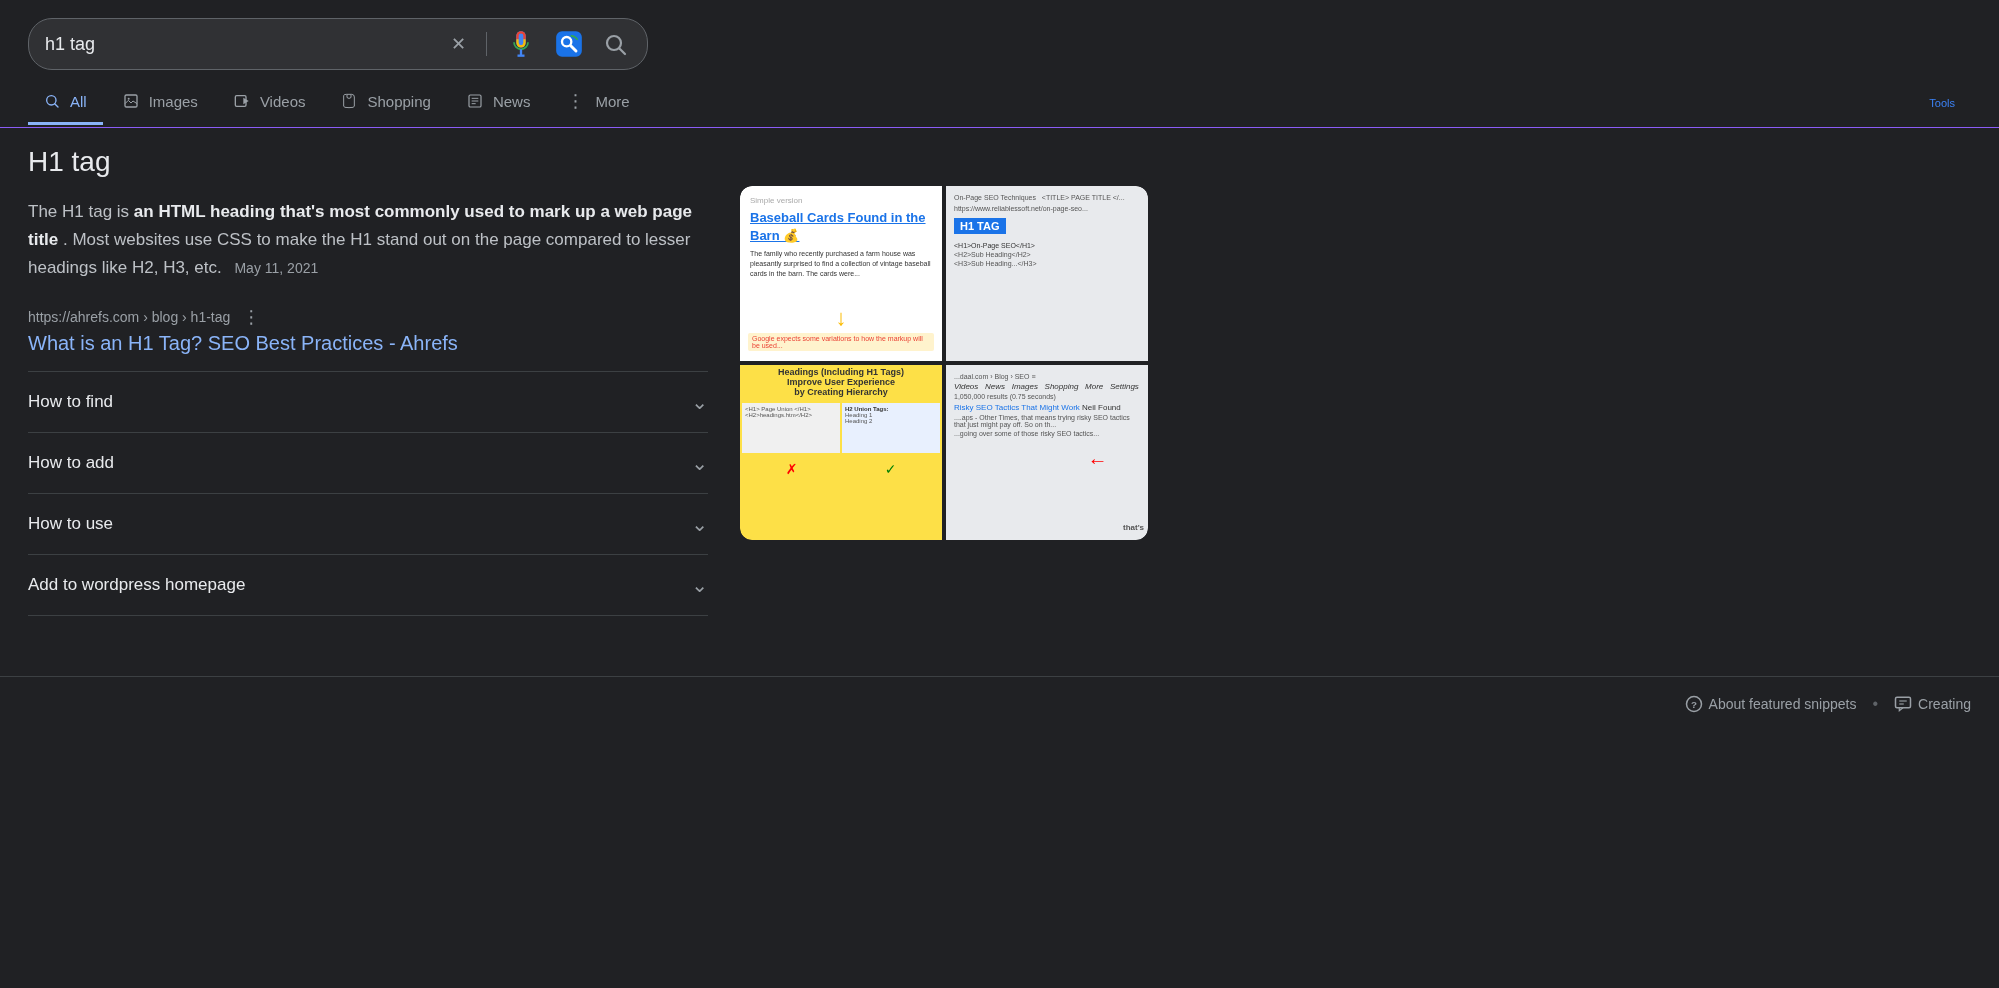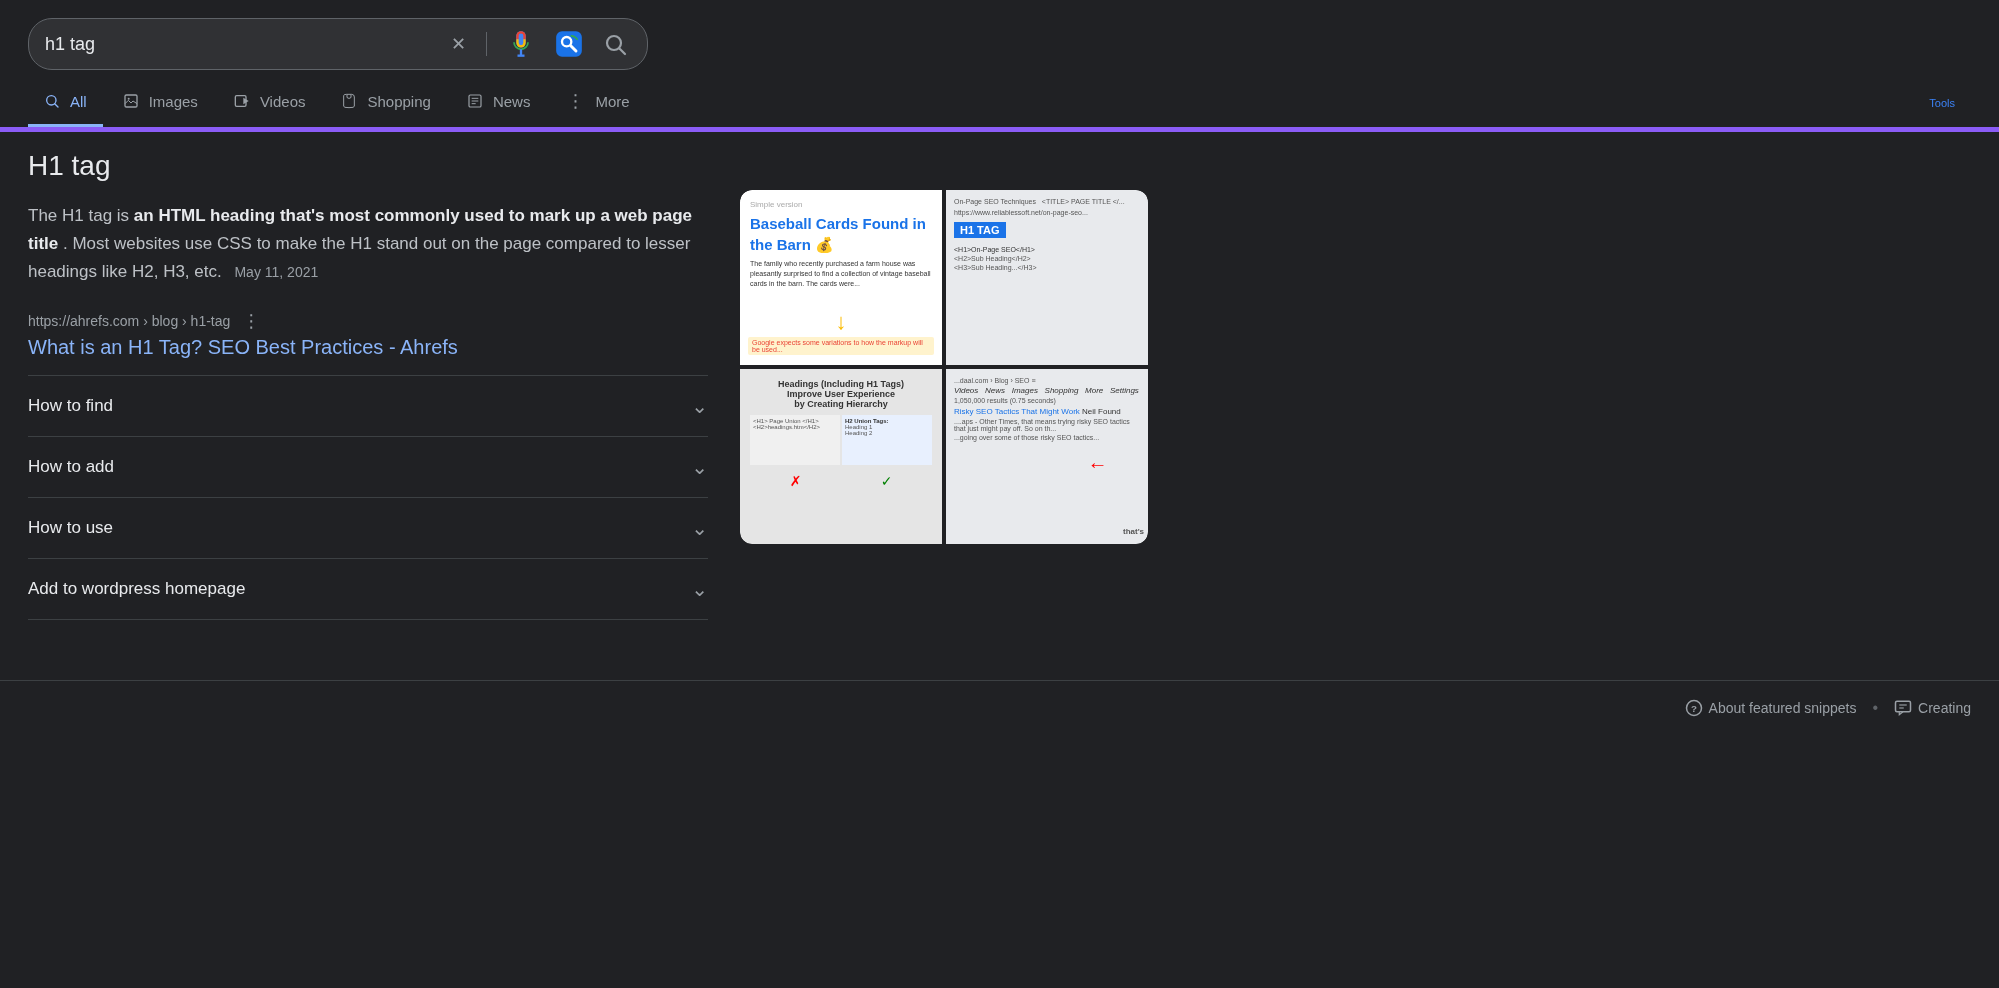--- a/index.html
+++ b/index.html
@@ -55,22 +55,23 @@
     
     .x-icon { color: #9aa0a6; font-size: 18px; }
     
     .mic-icon { width: 28px; height: 28px; }
     
     .lens-icon { width: 28px; height: 28px; }
 
     
     .nav-tabs {
       display: flex;
+      align-items: center;
       padding: 0 28px;
-      border-bottom: 5px solid #8b5cf6;
+      border-bottom: 1px solid #8b5cf6;
       gap: 4px;
     }
     .nav-tab {
       display: flex;
       align-items: center;
       gap: 6px;
       padding: 10px 16px 12px 16px;
       color: #9aa0a6;
       font-size: 15px;
       cursor: pointer;
@@ -211,24 +212,24 @@
     .fake-img-tr .h1-badge {
       background: #1a73e8;
       color: white;
       font-size: 11px;
       font-weight: bold;
       padding: 2px 6px;
       display: inline-block;
       margin-bottom: 4px;
     }
     .fake-img-bl {
-      background: #e5e5e5;
+      background: #fde047;
       width: 100%;
       height: 100%;
-      padding: 10px;
+      padding: 2px;
       font-size: 9px;
       color: #333;
     }
     .fake-img-br {
       background: #e8eaed;
       width: 100%;
       height: 100%;
       padding: 8px;
       font-size: 8px;
       color: #333;
@@ -419,21 +420,21 @@
   </div>
 
   <div class="right-panel">
     <div style="height: 40px;"></div>
     <div class="image-grid">
 
       <div class="img-cell top-left">
         <div class="fake-img-tl">
           <div style="font-size:8px; color:#aaa; margin-bottom:4px;">Simple version</div>
           <div style="font-size:8px; color:#555; line-height:1.4;">
-            <div style="color:#1a73e8; font-size:15px; font-weight:bold; margin-bottom:4px;">Baseball Cards Found in the Barn 💰</div>
+            <div style="color:#1a73e8; font-size:13px; font-weight:bold; margin-bottom:4px;text-decoration:underline;">Baseball Cards Found in the Barn 💰</div>
             <div style="color:#333; font-size:7px;">The family who recently purchased a farm house was pleasantly surprised to find a collection of vintage baseball cards in the barn. The cards were...</div>
           </div>
           <div style="position:absolute; bottom:30px; left:50%; transform:translateX(-50%);">
             <span style="color:#fbbc04; font-size:22px;">↓</span>
           </div>
           <div style="position:absolute; bottom:10px; left:8px; right:8px; font-size:7px; color:#ea4335; background:#fff3cd; padding:2px 4px; border-radius:2px;">Google expects some variations to how the markup will be used...</div>
         </div>
       </div>
 
       <div class="img-cell top-right">

